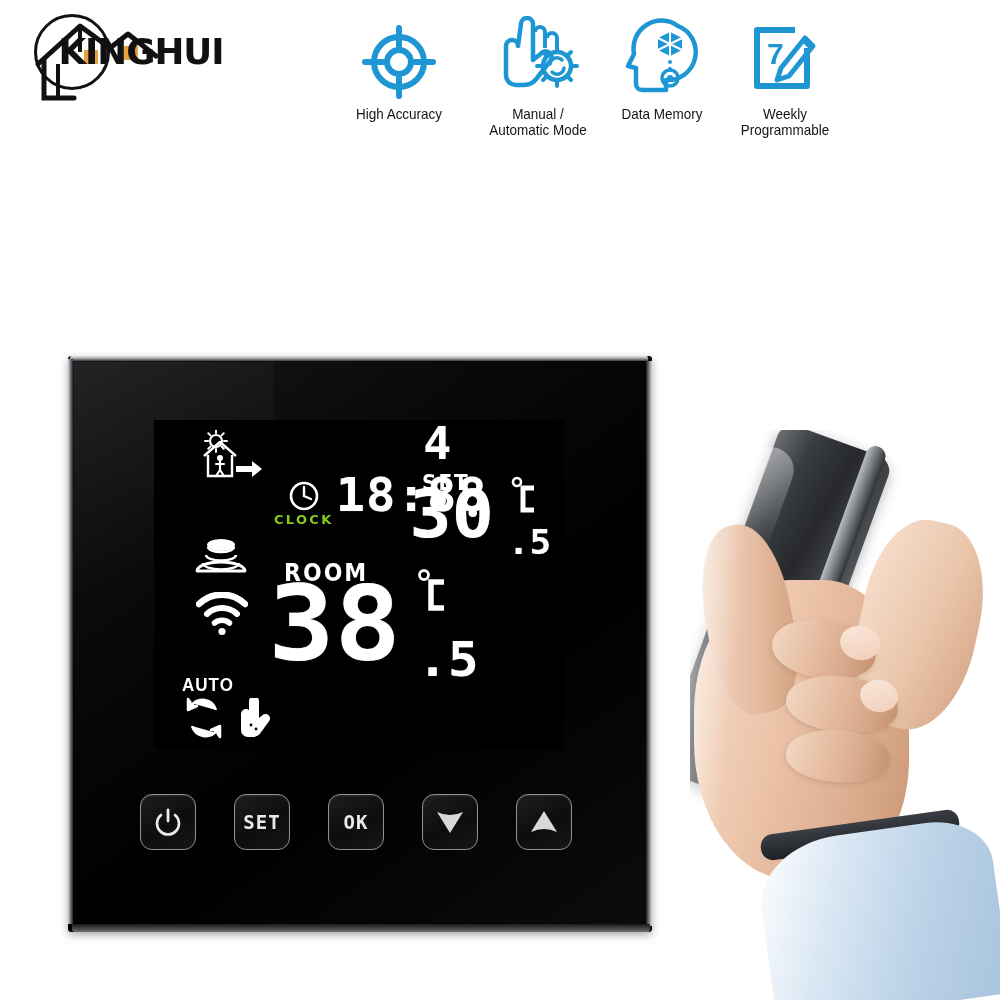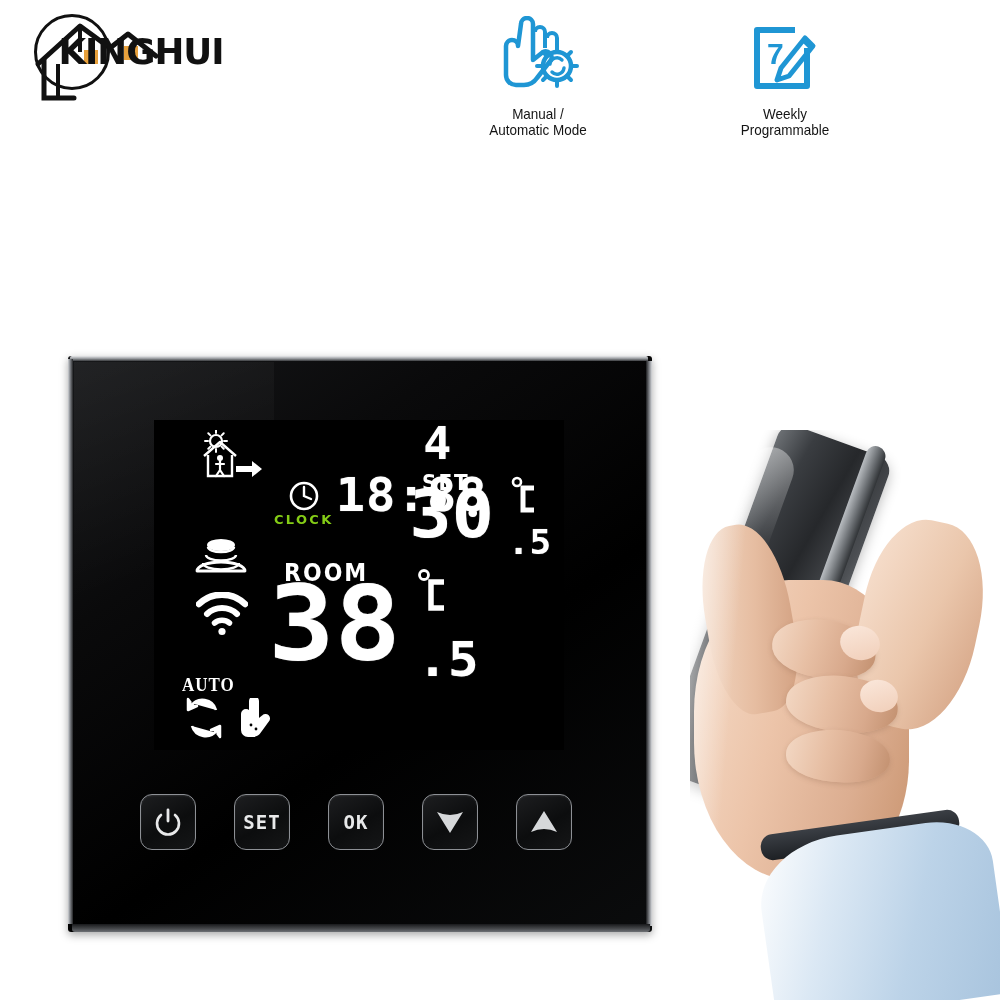--- a/index.html
+++ b/index.html
@@ -90,21 +90,21 @@
     background:#000; overflow:hidden;
   }
 
   
   #lcd-holiday-icon{ position:absolute; left:44px; top:10px; }
   #lcd-floor-icon  { position:absolute; left:40px; top:118px; }
   #lcd-wifi-icon   { position:absolute; left:42px; top:172px; }
   #lcd-mode-group  { position:absolute; left:12px; top:258px; }
   #lcd-auto-text{
     position:absolute; left:16px; top:-2px;
-    font-family:Liberation Serif, serif; font-size:17px; font-weight:bold;
+    font-family:Liberation Sans, sans-serif; font-size:17px; font-weight:bold;
     letter-spacing:1px; color:#fff; transform:scaleY(1.05);
   }
   #lcd-auto-arrows{ position:absolute; left:16px; top:18px; }
   #lcd-hand-icon  { position:absolute; left:72px; top:20px; }
 
   
   #lcd-clock-icon{ position:absolute; left:134px; top:60px; }
   #lcd-clock-label{
     position:absolute; left:120px; top:92px;
     font-family:"DejaVu Sans", sans-serif; font-size:13px; font-weight:bold;
@@ -269,20 +269,30 @@
       <path d="M16 48 L16 86 L46 86" fill="none" stroke="#111" stroke-width="5" stroke-linecap="round"></path>
       <path d="M30 52 L30 86" fill="none" stroke="#111" stroke-width="4"></path>
       <rect x="56" y="38" width="14" height="14" fill="#e8a13c"></rect>
       <rect x="96" y="34" width="14" height="14" fill="#e8a13c"></rect>
     </svg>
     <div class="wordmark">KINGHUI</div>
   </div>
 
 
 
+  <div class="feature" style="left:333px; width:132px;">
+    <div class="icon-wrap">
+      <svg width="76" height="80" viewBox="0 0 76 80">
+        <circle cx="38" cy="42" r="25" fill="none" stroke="#1f96d4" stroke-width="6"></circle>
+        <circle cx="38" cy="42" r="12" fill="none" stroke="#1f96d4" stroke-width="6"></circle>
+        <path d="M38 8 L38 26 M38 58 L38 76 M4 42 L22 42 M54 42 L72 42" stroke="#1f96d4" stroke-width="6" stroke-linecap="round"></path>
+      </svg>
+    </div>
+    <div class="flabel">High Accuracy</div>
+  </div>
 
   <div class="feature" style="left:470px; width:136px;">
     <div class="icon-wrap">
       <svg width="86" height="84" viewBox="0 0 86 84">
         <path d="M26 8 a6 6 0 0 1 12 0 L38 44 L48 36 a6 6 0 0 1 8 8 L42 62
                  a16 16 0 0 1 -13 7 L21 69 a10 10 0 0 1 -10 -10 L11 30
                  a6 6 0 0 1 12 0 Z" fill="none" stroke="#1f96d4" stroke-width="4.5" stroke-linejoin="round"></path>
         <path d="M40 16 a5 5 0 0 1 10 0 L50 32" fill="none" stroke="#1f96d4" stroke-width="4"></path>
         <path d="M52 22 a5 5 0 0 1 10 0 L62 36" fill="none" stroke="#1f96d4" stroke-width="4"></path>
         <g transform="translate(62,50)">
@@ -290,20 +300,35 @@
           <path d="M0 -20 L0 -14 M0 14 L0 20 M-20 0 L-14 0 M14 0 L20 0
                    M-14 -14 L-10 -10 M10 10 L14 14 M14 -14 L10 -10 M-10 10 L-14 14" stroke="#1f96d4" stroke-width="4" stroke-linecap="round"></path>
           <path d="M-7 -2 a7 7 0 0 1 12 -4 M7 2 a7 7 0 0 1 -12 4" fill="none" stroke="#1f96d4" stroke-width="3.4" stroke-linecap="round"></path>
         </g>
       </svg>
     </div>
     <div class="flabel"><span style="white-space:pre-line">Manual /
 Automatic Mode</span></div>
   </div>
 
+  <div class="feature" style="left:600px; width:124px;">
+    <div class="icon-wrap">
+      <svg width="80" height="82" viewBox="0 0 80 82">
+        <path d="M56 8 a28 28 0 0 0 -44 28 L6 48 L14 50 L14 66 a6 6 0 0 0 6 6 L44 72
+                 L44 62 a28 28 0 0 0 12 -54 Z" fill="none" stroke="#1f96d4" stroke-width="4.5" stroke-linejoin="round"></path>
+        <path d="M48 14 L60 20 L60 32 L48 38 L36 32 L36 20 Z" fill="#1f96d4"></path>
+        <path d="M48 14 L48 38 M36 20 L60 32 M60 20 L36 32" stroke="#fff" stroke-width="2"></path>
+        <circle cx="48" cy="44" r="2" fill="#1f96d4"></circle>
+        <circle cx="48" cy="51" r="2" fill="#1f96d4"></circle>
+        <circle cx="48" cy="60" r="8" fill="none" stroke="#1f96d4" stroke-width="3.5"></circle>
+        <circle cx="48" cy="60" r="3" fill="#1f96d4"></circle>
+      </svg>
+    </div>
+    <div class="flabel">Data Memory</div>
+  </div>
 
   <div class="feature" style="left:720px; width:130px;">
     <div class="icon-wrap">
       <svg width="80" height="82" viewBox="0 0 80 82">
         <path d="M62 30 L62 68 L12 68 L12 12 L50 12" fill="none" stroke="#1f96d4" stroke-width="6" stroke-linejoin="round"></path>
         <text x="22" y="46" font-family="Liberation Sans, sans-serif" font-size="30" font-weight="bold" fill="#1f96d4">7</text>
         <path d="M36 50 L60 20 L68 28 L44 58 L32 62 Z" fill="none" stroke="#1f96d4" stroke-width="5" stroke-linejoin="round"></path>
         <path d="M58 22 L66 30" stroke="#1f96d4" stroke-width="4"></path>
       </svg>
     </div>

